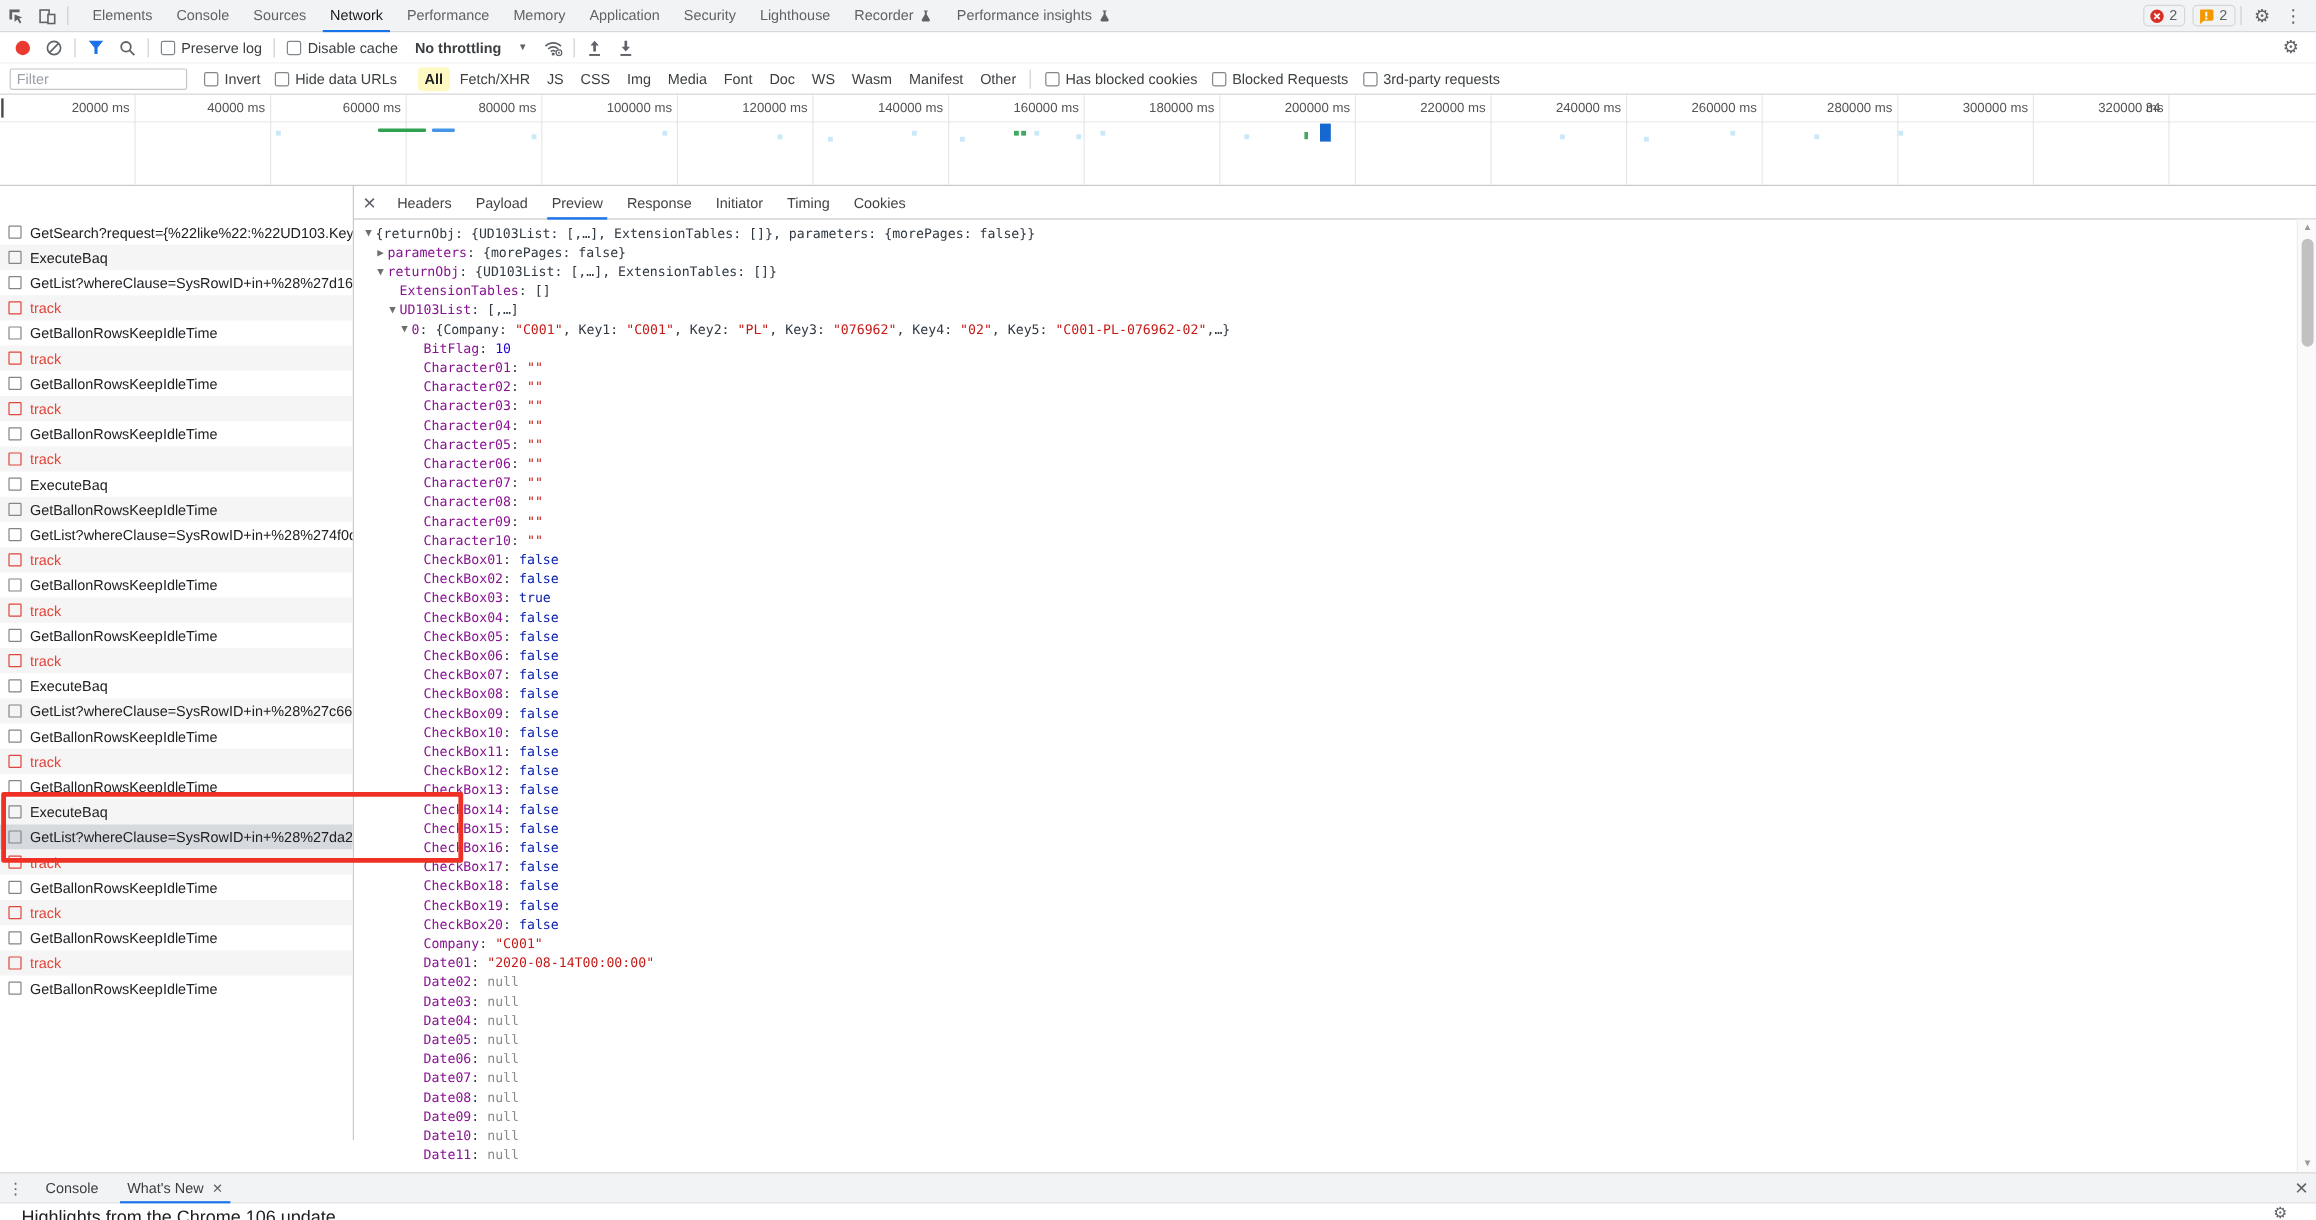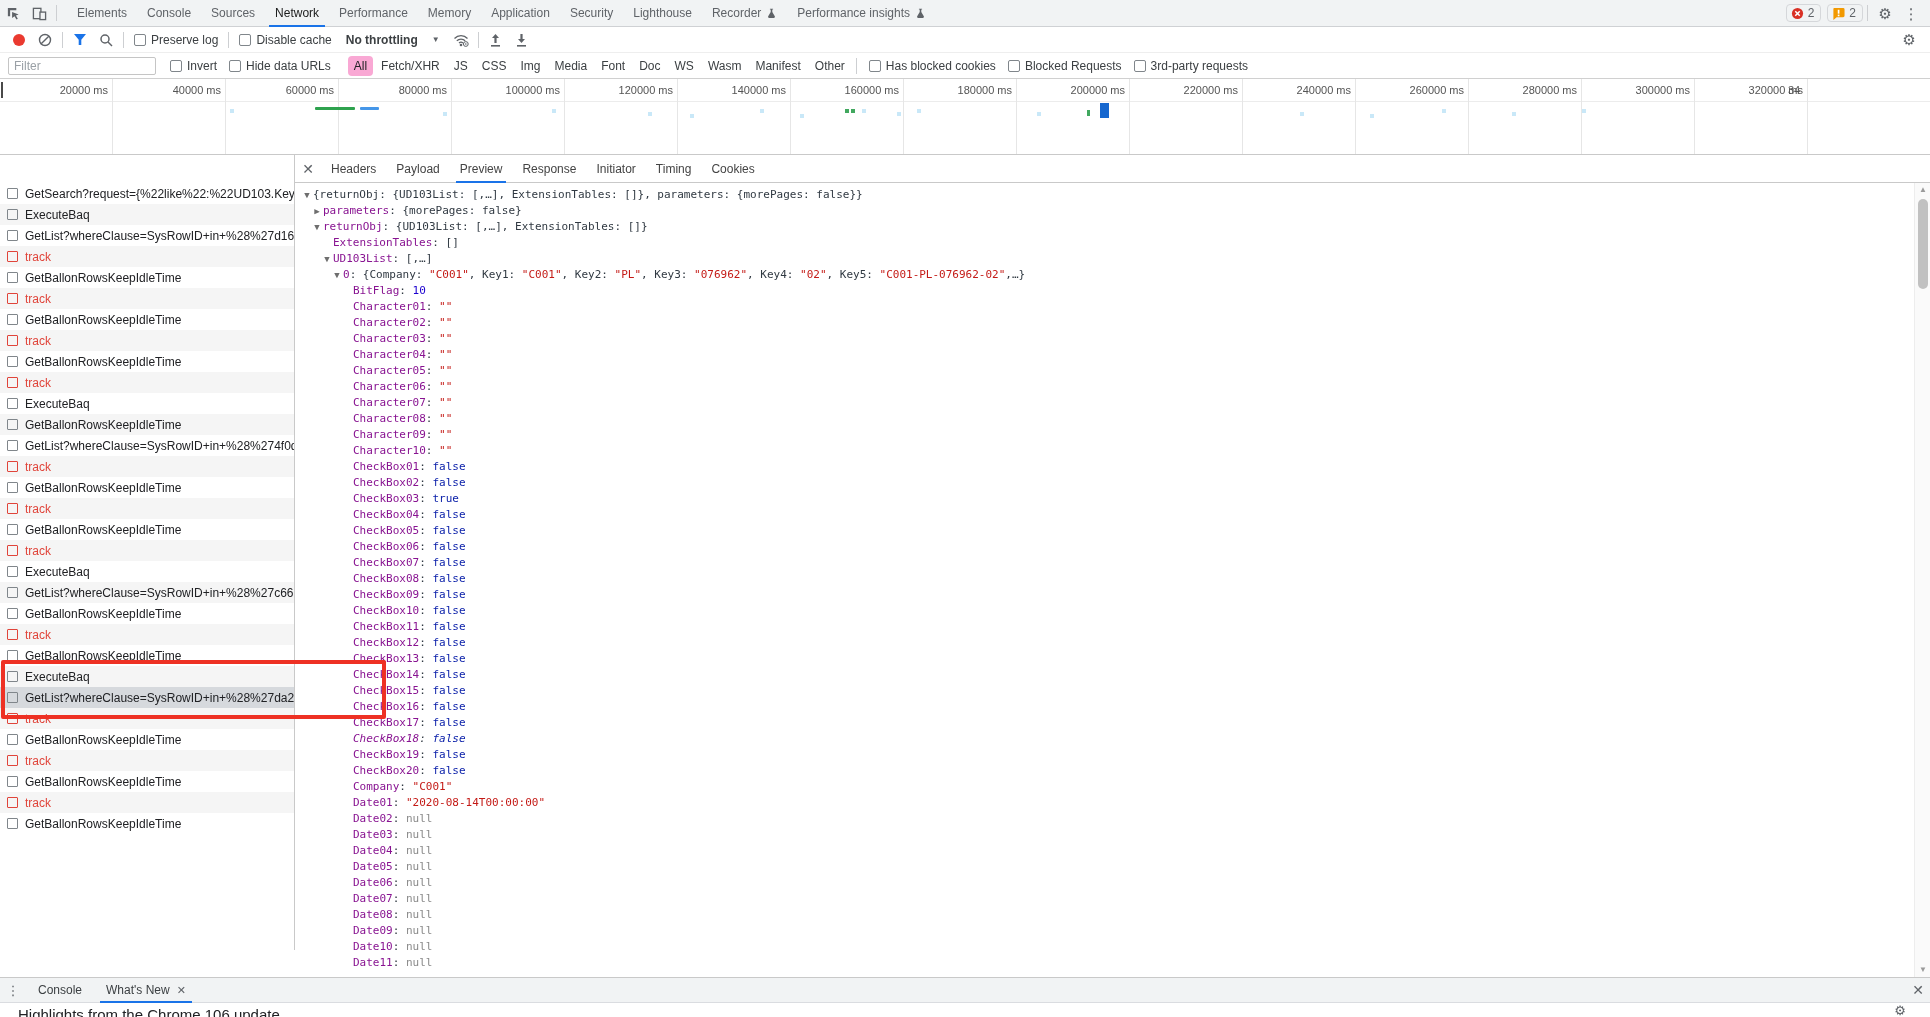--- a/index.html
+++ b/index.html
@@ -32,21 +32,21 @@
   .net-toolbar .right { margin-left:auto; display:flex; align-items:center; padding-right:8px; }
 
   
   .filter-row { position:absolute; top:53px; left:0; right:0; height:26px; background:#fff; display:flex; align-items:center;
     border-bottom:1px solid #d0d0d0; padding-left:8px; }
   .filter-input { width:148px; height:18px; border:1px solid #c5c5c5; border-radius:2px; padding:0 5px; font-size:12px;
     font-family:"Liberation Sans",sans-serif; color:#202124; outline:none; }
   .filter-input::placeholder { color:#9aa0a6; }
   .pills { display:flex; align-items:center; margin-left:10px; }
   .pill { padding:3px 6px; border-radius:4px; color:#3c4043; margin:0 1px; cursor:pointer; white-space:nowrap; }
-  .pill.selected { background:#f9a8d4; color:#202124; }
+  .pill.selected { background:#fef9c3; color:#202124;font-weight:bold; }
 
   
   .timeline { position:absolute; top:79px; left:0; right:0; height:76px; background:#fff; border-bottom:1px solid #c9c9c9; overflow:hidden; }
   .tl-col { position:absolute; top:0; height:76px; border-right:1px solid #e6e6e6; }
   .tl-label { position:absolute; top:5px; right:4px; color:#545454; font-size:11px; white-space:nowrap; }
   .tl-labelband { position:absolute; top:22px; left:0; right:0; height:0; border-top:1px solid #ececec; }
   .tl-zero { position:absolute; left:1px; top:3px; width:2px; height:16px; background:#4a4a4a; }
   .tl-partial { position:absolute; top:5px; left:1788px; color:#545454; font-size:11px; }
   .mark { position:absolute; }
   .mark.faint { background:#c9e8f8; }
@@ -555,21 +555,21 @@
         <div class="pline" style="padding-left: 40px;"><span class="arrow-box"></span><span class="tk-n">CheckBox08</span><span class="tk-p">: </span><span class="tk-b">false</span></div>
         <div class="pline" style="padding-left: 40px;"><span class="arrow-box"></span><span class="tk-n">CheckBox09</span><span class="tk-p">: </span><span class="tk-b">false</span></div>
         <div class="pline" style="padding-left: 40px;"><span class="arrow-box"></span><span class="tk-n">CheckBox10</span><span class="tk-p">: </span><span class="tk-b">false</span></div>
         <div class="pline" style="padding-left: 40px;"><span class="arrow-box"></span><span class="tk-n">CheckBox11</span><span class="tk-p">: </span><span class="tk-b">false</span></div>
         <div class="pline" style="padding-left: 40px;"><span class="arrow-box"></span><span class="tk-n">CheckBox12</span><span class="tk-p">: </span><span class="tk-b">false</span></div>
         <div class="pline" style="padding-left: 40px;"><span class="arrow-box"></span><span class="tk-n">CheckBox13</span><span class="tk-p">: </span><span class="tk-b">false</span></div>
         <div class="pline" style="padding-left: 40px;"><span class="arrow-box"></span><span class="tk-n">CheckBox14</span><span class="tk-p">: </span><span class="tk-b">false</span></div>
         <div class="pline" style="padding-left: 40px;"><span class="arrow-box"></span><span class="tk-n">CheckBox15</span><span class="tk-p">: </span><span class="tk-b">false</span></div>
         <div class="pline" style="padding-left: 40px;"><span class="arrow-box"></span><span class="tk-n">CheckBox16</span><span class="tk-p">: </span><span class="tk-b">false</span></div>
         <div class="pline" style="padding-left: 40px;"><span class="arrow-box"></span><span class="tk-n">CheckBox17</span><span class="tk-p">: </span><span class="tk-b">false</span></div>
-        <div class="pline" style="padding-left: 40px; font-style: italic;"><span class="arrow-box"></span><span class="tk-n">CheckBox18</span><span class="tk-p">: </span><span class="tk-b">false</span></div>
+        <div class="pline" style="padding-left: 40px;"><span class="arrow-box"></span><span class="tk-n">CheckBox18</span><span class="tk-p">: </span><span class="tk-b">false</span></div>
         <div class="pline" style="padding-left: 40px;"><span class="arrow-box"></span><span class="tk-n">CheckBox19</span><span class="tk-p">: </span><span class="tk-b">false</span></div>
         <div class="pline" style="padding-left: 40px;"><span class="arrow-box"></span><span class="tk-n">CheckBox20</span><span class="tk-p">: </span><span class="tk-b">false</span></div>
         <div class="pline" style="padding-left: 40px;"><span class="arrow-box"></span><span class="tk-n">Company</span><span class="tk-p">: </span><span class="tk-s">"C001"</span></div>
         <div class="pline" style="padding-left: 40px;"><span class="arrow-box"></span><span class="tk-n">Date01</span><span class="tk-p">: </span><span class="tk-s">"2020-08-14T00:00:00"</span></div>
         <div class="pline" style="padding-left: 40px;"><span class="arrow-box"></span><span class="tk-n">Date02</span><span class="tk-p">: </span><span class="tk-u">null</span></div>
         <div class="pline" style="padding-left: 40px;"><span class="arrow-box"></span><span class="tk-n">Date03</span><span class="tk-p">: </span><span class="tk-u">null</span></div>
         <div class="pline" style="padding-left: 40px;"><span class="arrow-box"></span><span class="tk-n">Date04</span><span class="tk-p">: </span><span class="tk-u">null</span></div>
         <div class="pline" style="padding-left: 40px;"><span class="arrow-box"></span><span class="tk-n">Date05</span><span class="tk-p">: </span><span class="tk-u">null</span></div>
         <div class="pline" style="padding-left: 40px;"><span class="arrow-box"></span><span class="tk-n">Date06</span><span class="tk-p">: </span><span class="tk-u">null</span></div>
         <div class="pline" style="padding-left: 40px;"><span class="arrow-box"></span><span class="tk-n">Date07</span><span class="tk-p">: </span><span class="tk-u">null</span></div>

